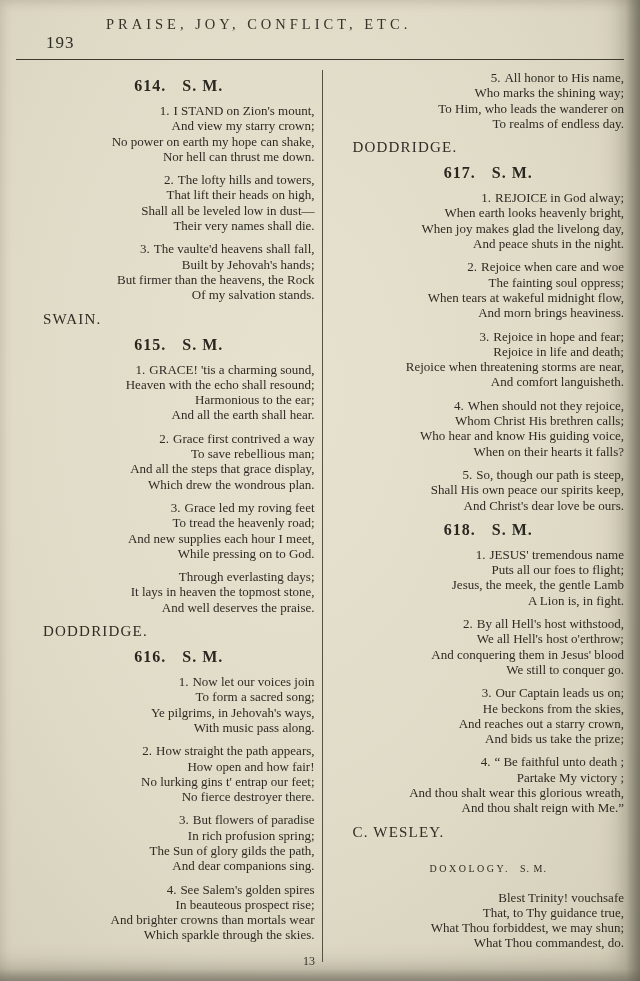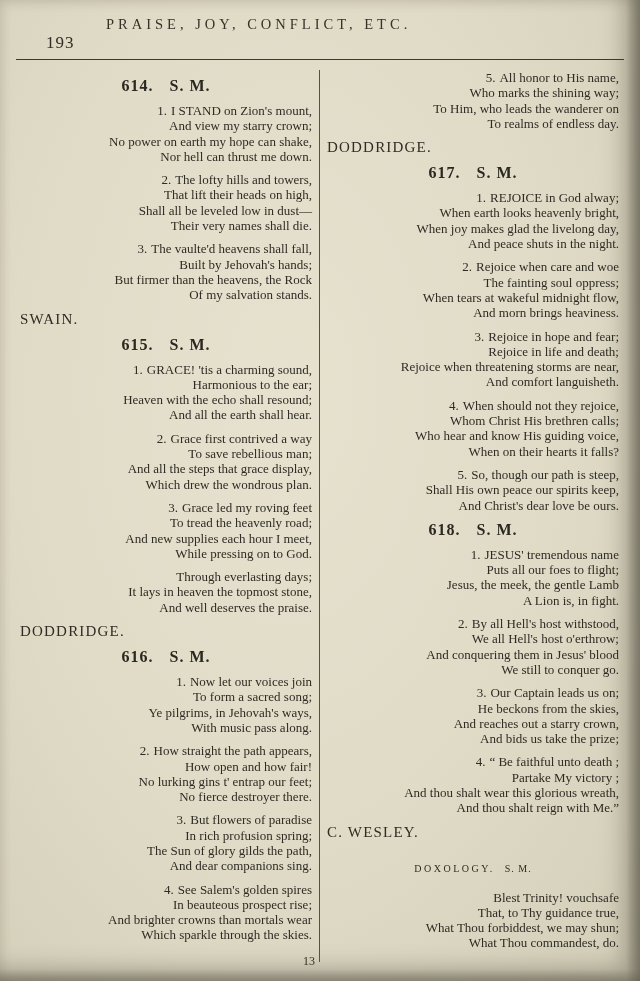--- a/index.html
+++ b/index.html
@@ -40,21 +40,21 @@
     color:#35322a;
     padding-left:60px;
   }
   .page-number{
     font-size:17px;letter-spacing:1px;color:#2f2c25;
   }
   .columns{
     display:flex;
     padding:8px 16px 0 20px;
   }
-  .column{ width:292px; box-sizing:border-box; padding-top:2px;}
+  .column{ width:292px; box-sizing:border-box; padding-top:2px;margin-left:23px;}
   .column-divider{
     width:1px;background:#55503f;
     margin:2px 7px 0 7px;
     height:892px;
   }
   .hymn-heading{
     text-align:center;
     font-weight:bold;
     font-size:16px;
     letter-spacing:1px;
@@ -121,22 +121,22 @@
         <div class="verse">
           <div class="vline i1"><span class="verse-number">3.</span>The vaulte'd heavens shall fall,</div>
           <div class="vline i2">Built by Jehovah's hands;</div>
           <div class="vline i0">But firmer than the heavens, the Rock</div>
           <div class="vline i2">Of my salvation stands.</div>
         </div>
         <div class="attribution">SWAIN.</div>
         <div class="hymn-heading"><span class="hymn-number">615.</span><span class="hymn-meter">S. M.</span></div>
         <div class="verse">
           <div class="vline i1"><span class="verse-number">1.</span>GRACE! 'tis a charming sound,</div>
+          <div class="vline i0">Heaven with the echo shall resound;</div>
           <div class="vline i2">Harmonious to the ear;</div>
-          <div class="vline i0">Heaven with the echo shall resound;</div>
           <div class="vline i2">And all the earth shall hear.</div>
         </div>
         <div class="verse">
           <div class="vline i1"><span class="verse-number">2.</span>Grace first contrived a way</div>
           <div class="vline i2">To save rebellious man;</div>
           <div class="vline i0">And all the steps that grace display,</div>
           <div class="vline i2">Which drew the wondrous plan.</div>
         </div>
         <div class="verse">
           <div class="vline i1"><span class="verse-number">3.</span>Grace led my roving feet</div>

